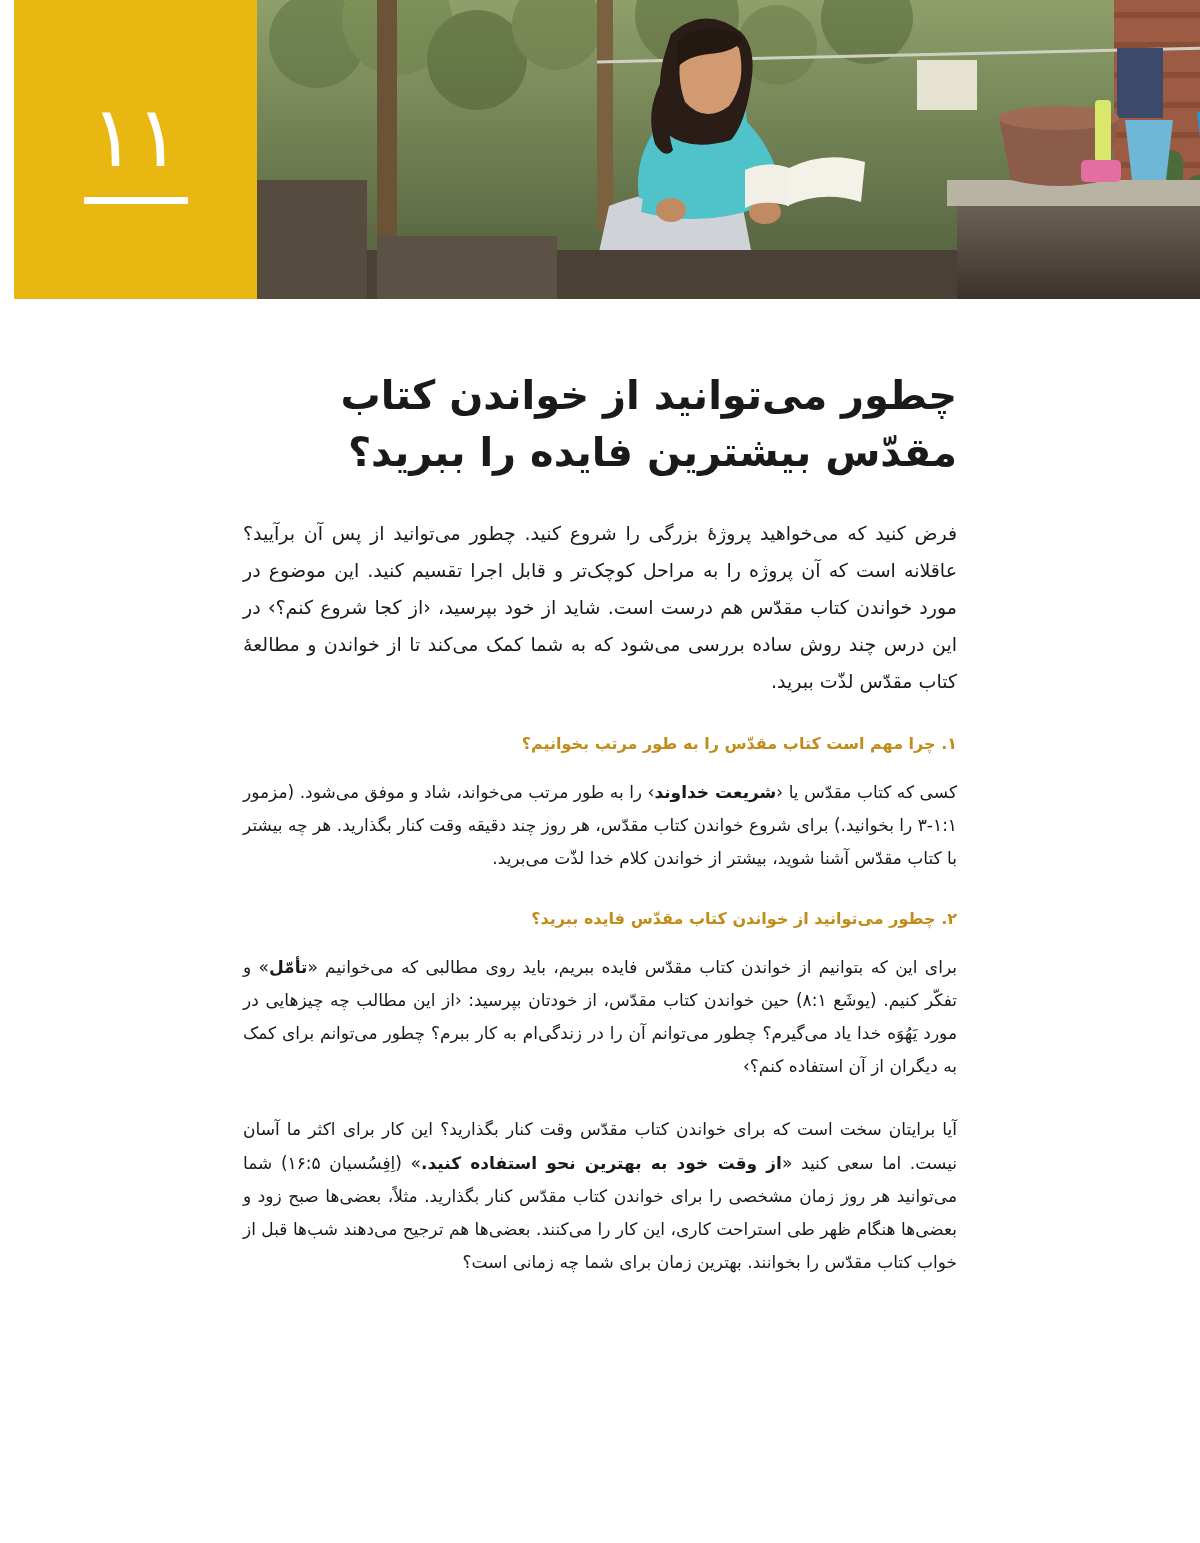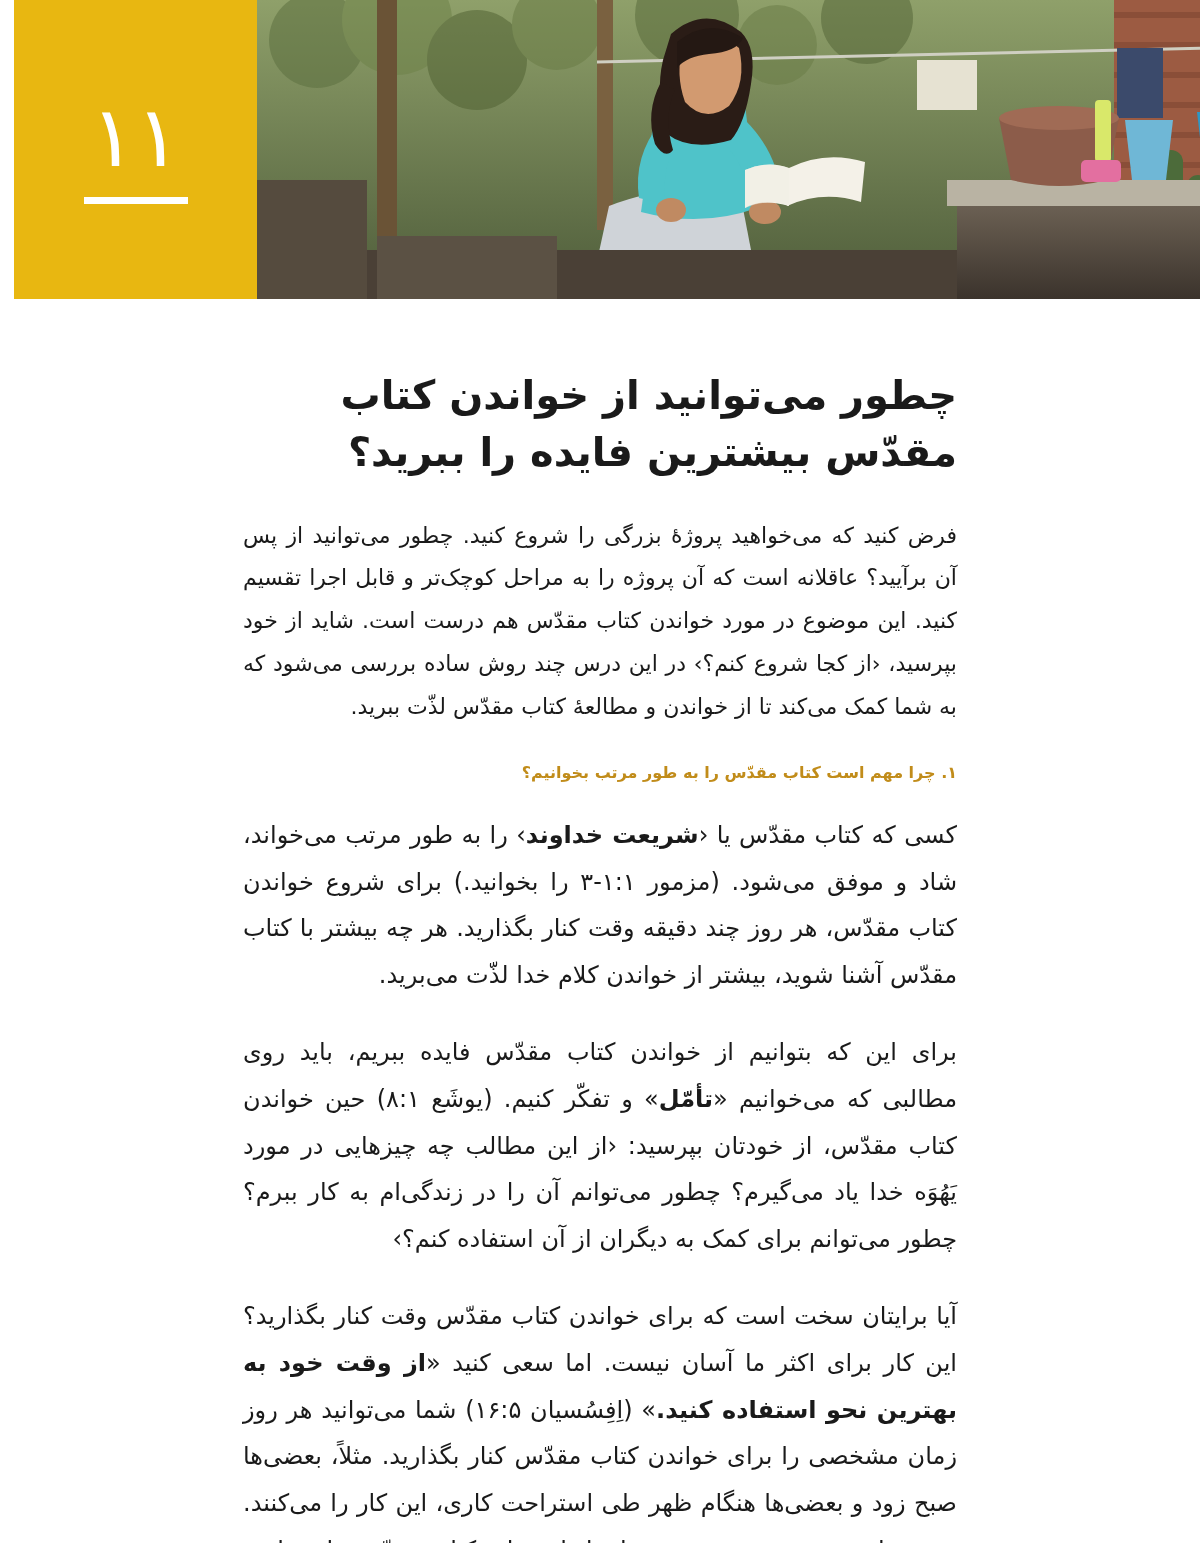--- a/index.html
+++ b/index.html
@@ -80,38 +80,38 @@
     font-size: 40px;
     line-height: 1.42;
     font-weight: bold;
     color: #1a1a1a;
     margin-top: 68px;
     margin-bottom: 0;
     letter-spacing: -0.2px;
   }
   .intro {
     margin-top: 34px;
-    font-size: 22px;
+    font-size: 19px;
     line-height: 1.95;
     color: #1a1a1a;
     text-align: justify;
     text-justify: inter-word;
   }
   .qsection {
     margin-top: 30px;
   }
   .qhead {
     color: #c18c1a;
     font-weight: bold;
     font-size: 16px;
     line-height: 1.8;
     margin-bottom: 6px;
   }
   .qbody {
-    font-size: 24px;
+    font-size: 17px;
     line-height: 1.95;
     color: #1a1a1a;
     text-align: justify;
     text-justify: inter-word;
   }
   .qbody b { font-weight: bold; }
 </style>
 </head>
 <body>
 
@@ -231,20 +231,24 @@
 
     <div class="qsection">
       <div class="qhead">
         <span>۱.</span>
         <span>چرا مهم است کتاب مقدّس را به طور مرتب بخوانیم؟</span>
       </div>
       <p class="qbody"><span>کسی که کتاب مقدّس یا ‹</span><b>شریعت خداوند</b><span>› را به طور مرتب می‌خواند، شاد و موفق می‌شود. (مزمور ۱:۱-۳ را بخوانید.) برای شروع خواندن کتاب مقدّس، هر روز چند دقیقه وقت کنار بگذارید. هر چه بیشتر با کتاب مقدّس آشنا شوید، بیشتر از خواندن کلام خدا لذّت می‌برید.</span></p>
     </div>
 
     <div class="qsection">
+      <div class="qhead">
+        <span>۲.</span>
+        <span>چطور می‌توانید از خواندن کتاب مقدّس فایده ببرید؟</span>
+      </div>
       <p class="qbody"><span>برای این که بتوانیم از خواندن کتاب مقدّس فایده ببریم، باید روی مطالبی که می‌خوانیم «</span><b>تأمّل</b><span>» و تفکّر کنیم. (یوشَع ۸:۱) حین خواندن کتاب مقدّس، از خودتان بپرسید: ‹از این مطالب چه چیزهایی در مورد یَهُوَه خدا یاد می‌گیرم؟ چطور می‌توانم آن را در زندگی‌ام به کار ببرم؟ چطور می‌توانم برای کمک به دیگران از آن استفاده کنم؟›</span></p>
     </div>
 
     <div class="qsection">
       <p class="qbody"><span>آیا برایتان سخت است که برای خواندن کتاب مقدّس وقت کنار بگذارید؟ این کار برای اکثر ما آسان نیست. اما سعی کنید «</span><b>از وقت خود به بهترین نحو استفاده کنید.</b><span>» (اِفِسُسیان ۱۶:۵) شما می‌توانید هر روز زمان مشخصی را برای خواندن کتاب مقدّس کنار بگذارید. مثلاً، بعضی‌ها صبح زود و بعضی‌ها هنگام ظهر طی استراحت کاری، این کار را می‌کنند. بعضی‌ها هم ترجیح می‌دهند شب‌ها قبل از خواب کتاب مقدّس را بخوانند. بهترین زمان برای شما چه زمانی است؟</span></p>
     </div>
   </div>
 </div>
 
 </body></html>

